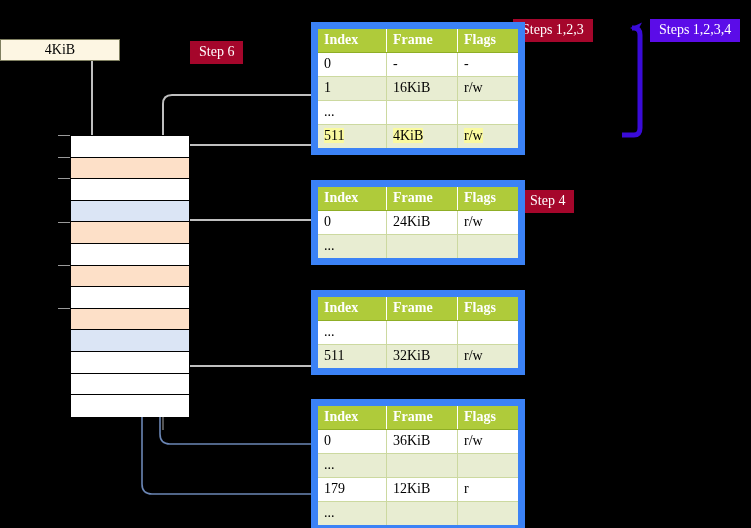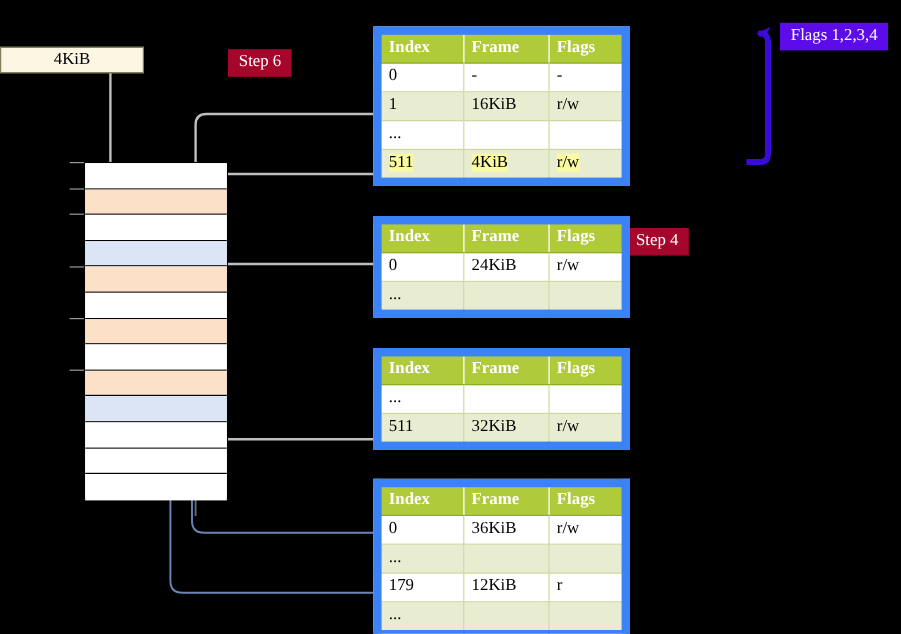--- a/index.html
+++ b/index.html
@@ -127,21 +127,22 @@
       <div class="memrow peach"></div>
       <div class="memrow"></div>
       <div class="memrow peach"></div>
       <div class="memrow blue"></div>
       <div class="memrow"></div>
       <div class="memrow"></div>
       <div class="memrow"></div>
     </div>
 
   <div class="badge red" style="left:190px;top:41px;">Step 6</div>
-  <div class="badge violet" style="left:650px;top:19px;">Flags 1,2,3,4</div>
+  <div class="badge red" style="left:513px;top:19px;">Steps 1,2,3</div>
+  <div class="badge violet" style="left:650px;top:19px;">Steps 1,2,3,4</div>
   <div class="badge red" style="left:521px;top:158px;margin-top:32px;">Step 4</div>
 
   <table class="ptable" id="pt0" style="left:311px;top:22px;">
       <thead>
         <tr>
           <th style="width: 56px;">Index</th>
           <th style="width: 58px;">Frame</th>
           <th style="width: 48px;">Flags</th>
         </tr>
       </thead>

